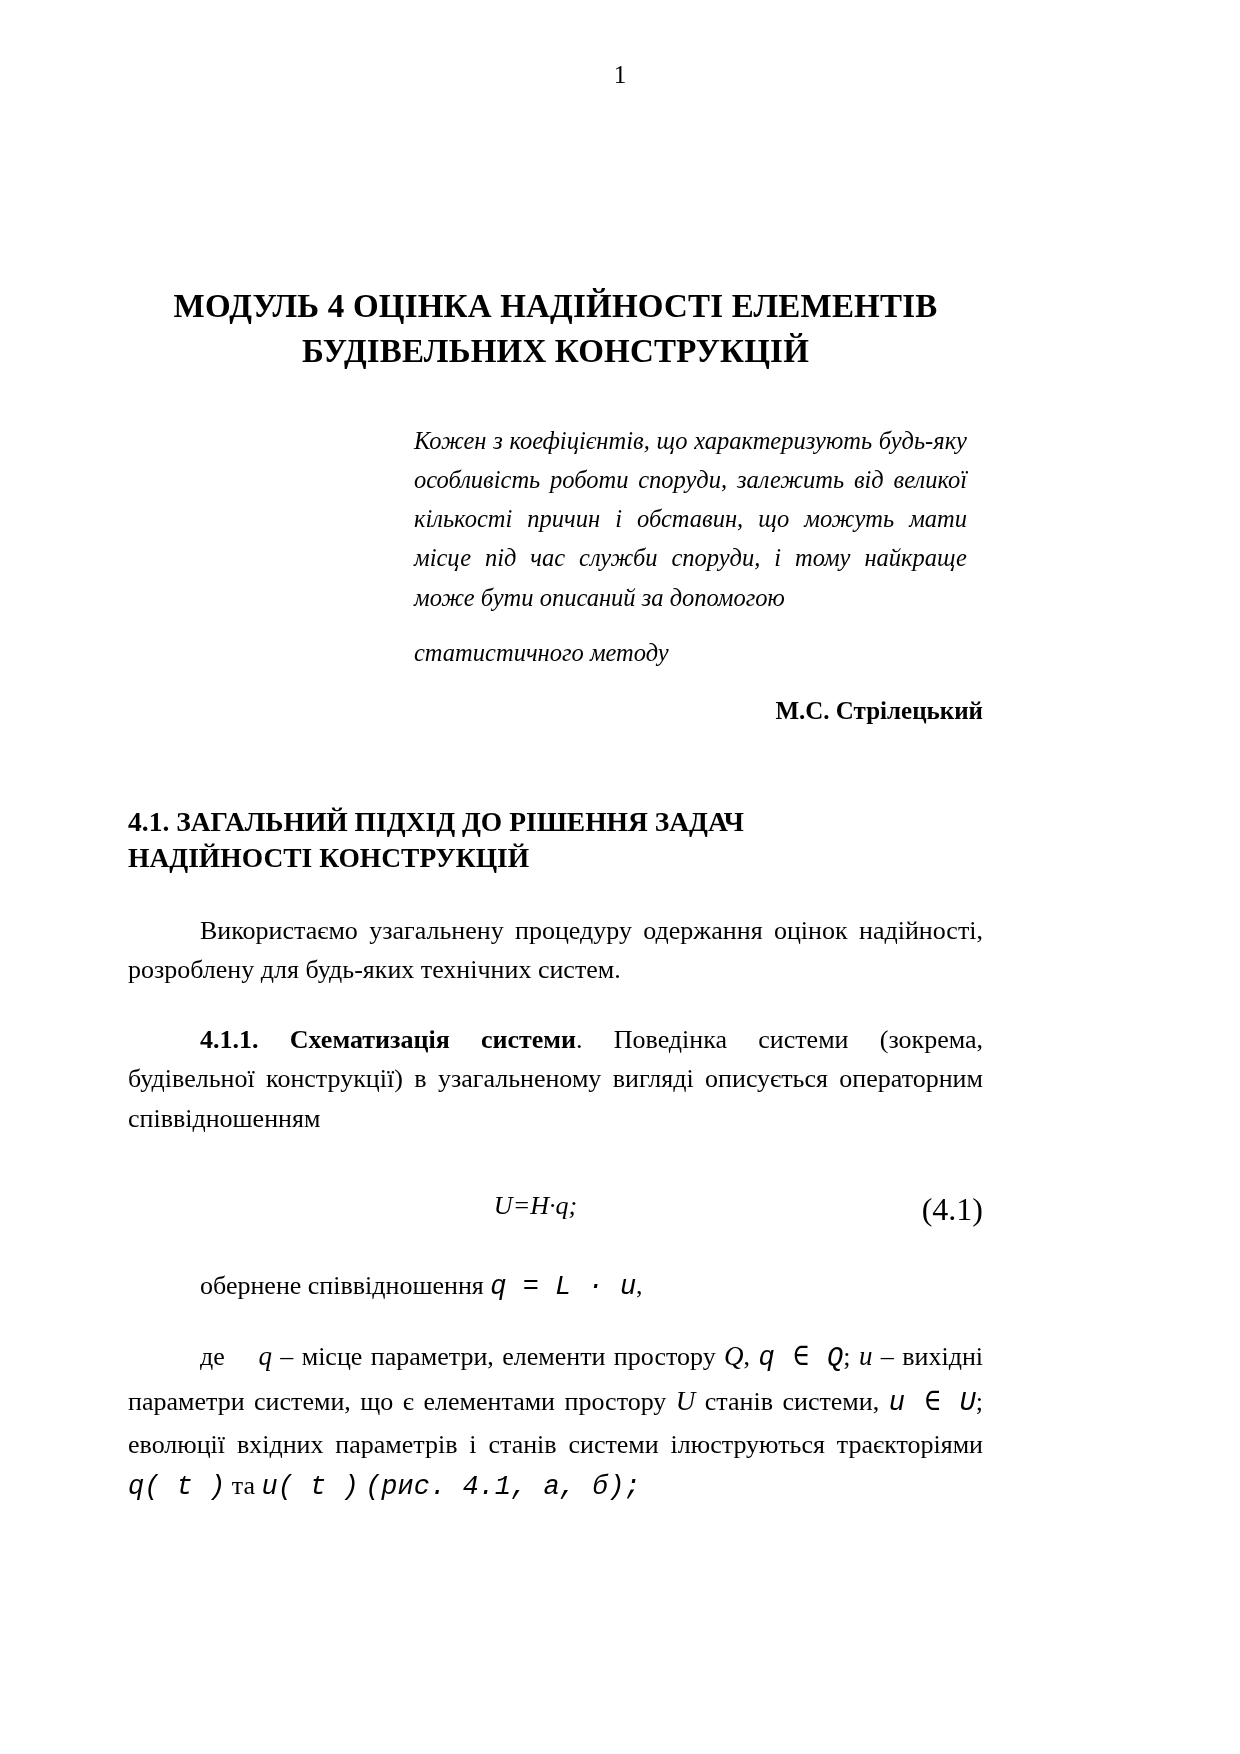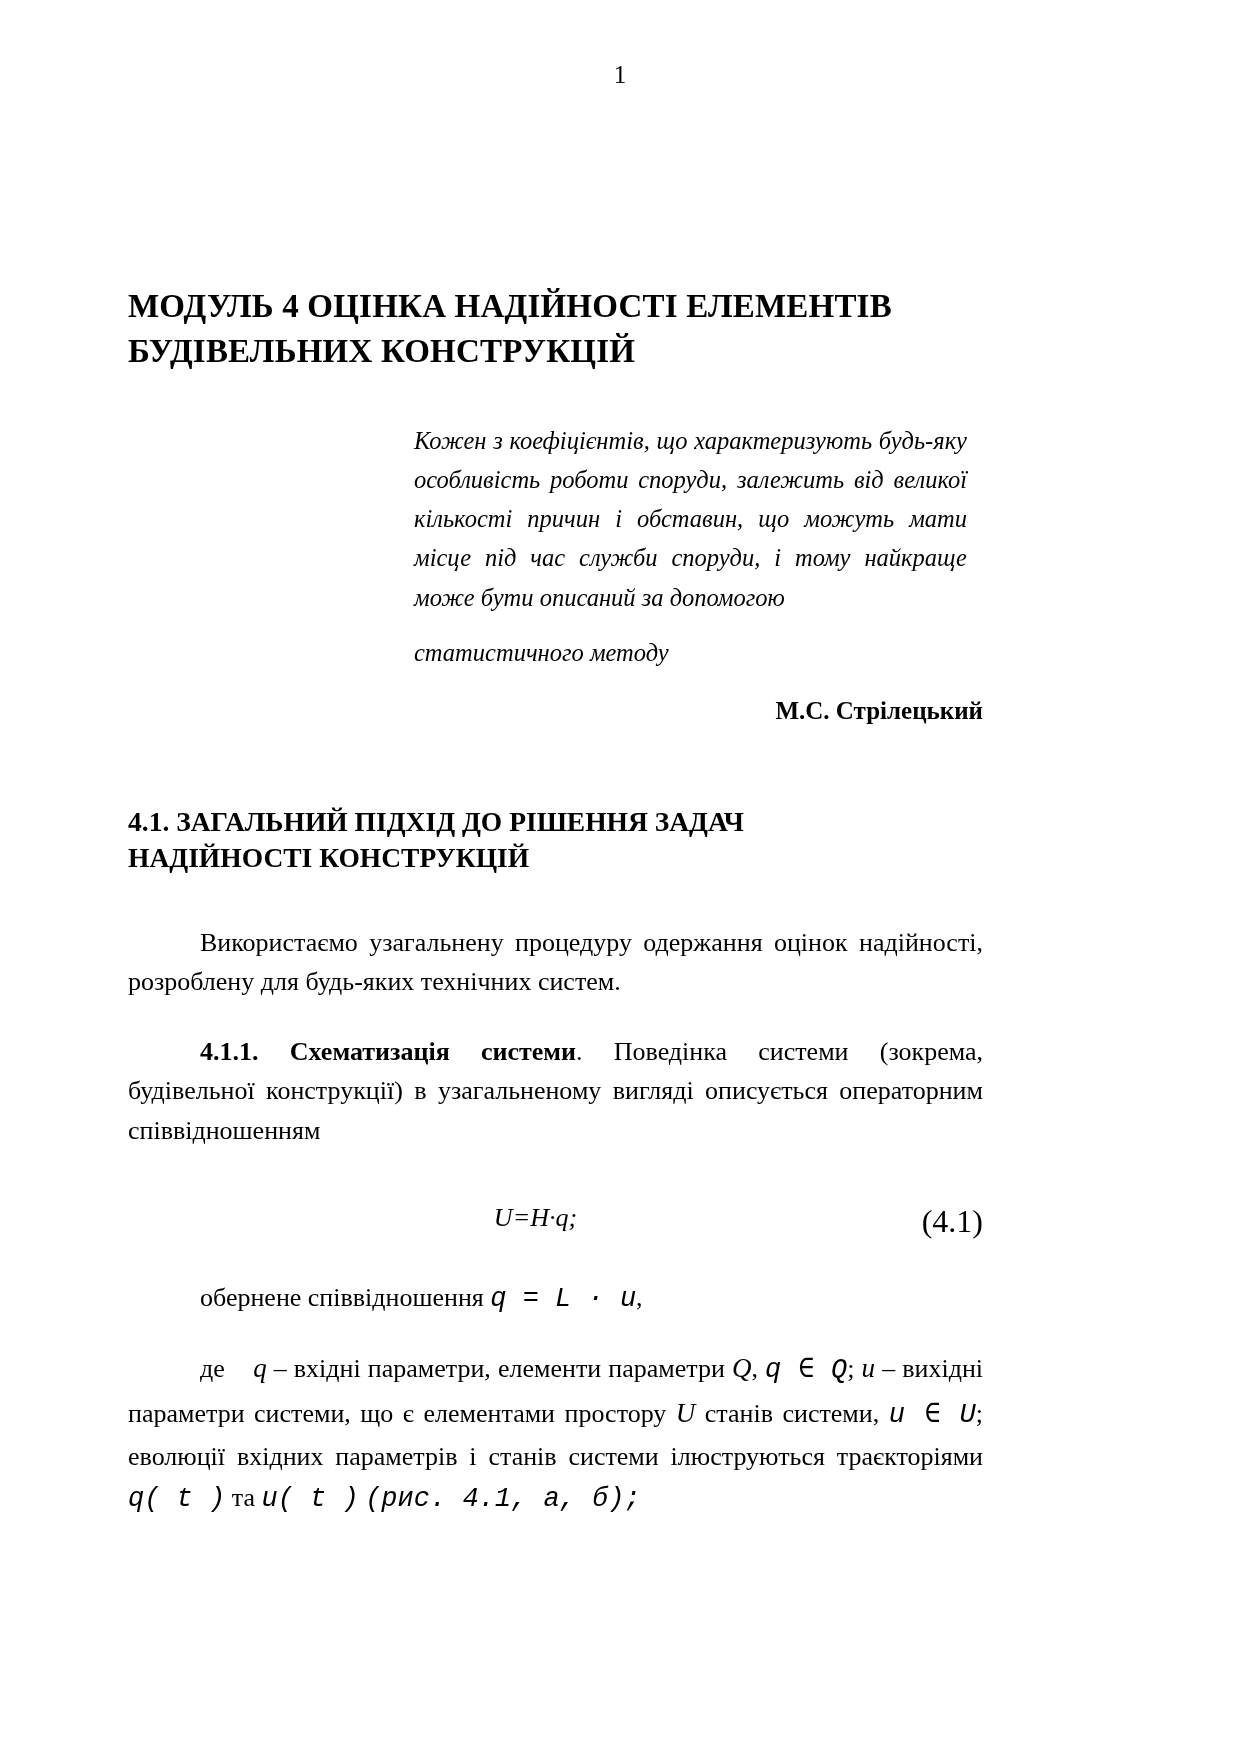--- a/index.html
+++ b/index.html
@@ -32,21 +32,21 @@
   
   .content {
     position: absolute;
     left: 128px;
     top: 285px;
     width: 855px;
   }
 
   
   .module-title {
-    text-align: left;
+    text-align: center;
     font-weight: bold;
     font-size: 33px;
     line-height: 1.30;
     letter-spacing: 0.2px;
     margin: 0;
   }
   .module-title .t-line { display: block; }
   .module-title .t-line.second { padding-top: 2px; }
 
   
@@ -76,21 +76,21 @@
     text-align: left;
     font-weight: bold;
     font-size: 27.5px;
     line-height: 1.32;
     font-family: Liberation Serif, serif;
   }
   .section-heading .h-line { display: block; }
 
   
   .body-par {
-    margin-top: 46px;
+    margin-top: 34px;
     font-size: 26px;
     line-height: 1.52;
     text-align: justify;
     text-indent: 72px;
   }
   .body-par.tight { margin-top: 30px; }
   .body-par b { font-weight: bold; }
 
   
   .formula-row {
@@ -175,21 +175,21 @@
     </div>
 
     <p class="par-plain">
       <span>обернене співвідношення</span>
       <span class="mi nowrap">q = L · u</span><span>,</span>
     </p>
 
     <p class="par-nospace">
       <span>де</span>&nbsp;&nbsp;&nbsp;
       <span class="mi">q</span>
-      <span>– вхідні параметри, елементи параметри</span>
+      <span>– місце параметри, елементи простору</span>
       <span class="mi">Q</span><span>,</span>
       <span class="mi nowrap">q ∈ Q</span><span>;</span>
       <span class="mi">u</span>
       <span>– вихідні параметри системи, що є елементами простору</span>
       <span class="mi">U</span>
       <span>станів системи,</span>
       <span class="mi nowrap">u ∈ U</span><span>; еволюції вхідних параметрів і станів системи ілюструються траєкторіями</span>
       <span class="mi nowrap">q( t )</span>
       <span>та</span>
       <span class="mi nowrap">u( t )</span>

